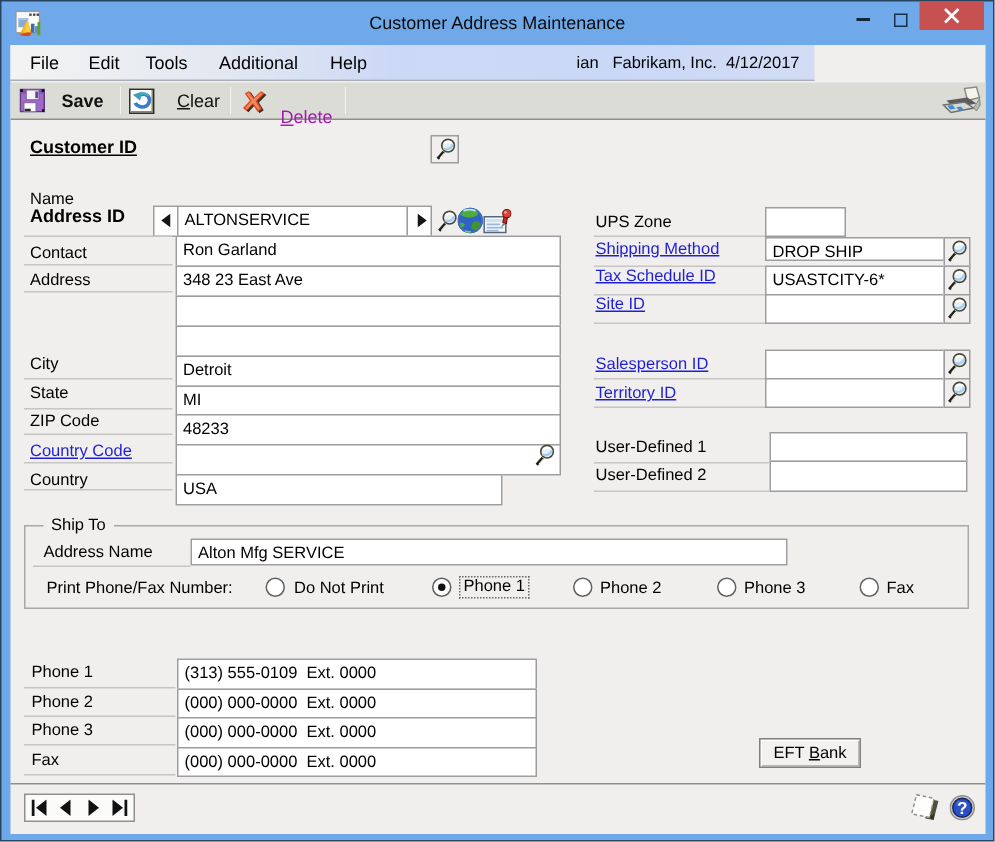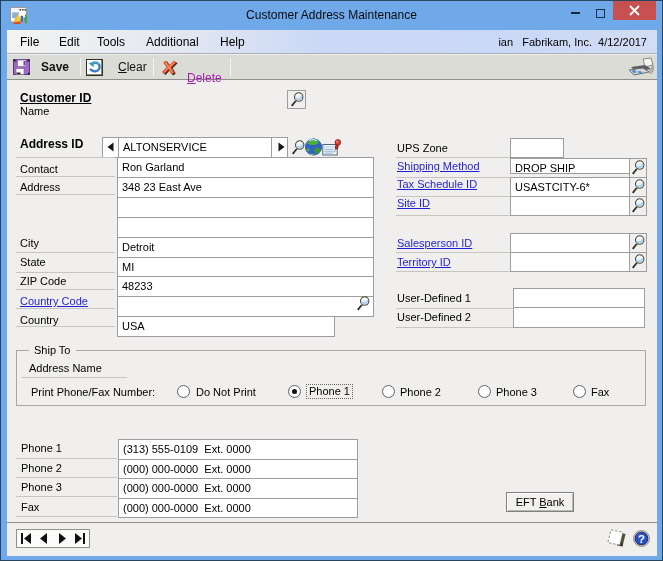--- a/index.html
+++ b/index.html
@@ -2,21 +2,21 @@
 <html><head><meta charset="utf-8"><style>
 *{margin:0;padding:0;box-sizing:border-box}
 html,body{width:663px;height:561px;overflow:hidden}
 body{font-family:"Liberation Sans",sans-serif;font-size:11px;color:#000}
 #win{position:absolute;left:0;top:0;width:663px;height:561px;background:#27455f}
 #frame{position:absolute;left:1px;top:1px;width:661px;height:559px;background:#6fa9ea}
 #title{position:absolute;left:0;top:0;width:663px;height:30px;font-size:12px;color:#0b0b0b}
 #title .t{position:absolute;left:0;right:0;top:8px;text-align:center}
 #content{position:absolute;left:7px;top:30px;width:650px;height:526px;background:#f0efed}
 .abs{position:absolute}
-#menubar{position:absolute;left:0;top:0;width:650px;height:24px;background:linear-gradient(to right,#f3f3f2 0%,#e4e8f1 25%,#ccd9f6 48%,#cad8f7 75%,#d2dcf4 100%);border-bottom:1px solid #a9afb9;font-size:12px}
+#menubar{position:absolute;left:0;top:0;width:536px;height:24px;background:linear-gradient(to right,#f3f3f2 0%,#e4e8f1 25%,#ccd9f6 48%,#cad8f7 75%,#d2dcf4 100%);border-bottom:1px solid #a9afb9;font-size:12px}
 #menubar span{position:absolute;top:5px}
 #toolbar{position:absolute;left:0;top:25px;width:650px;height:25px;background:#dcdcd7;border-bottom:1px solid #8f8f8c;font-size:12px}
 .tsep{position:absolute;top:3px;width:1px;height:18px;background:#9a9a97;border-right:1px solid #f4f4f2}
 .f{position:absolute;background:#fff;border:1px solid #9d9da0;padding:3px 0 0 4px;overflow:hidden;white-space:nowrap}
 .lbl{position:absolute;white-space:nowrap}
 .link{color:#1f1fd4;text-decoration:underline}
 .rule{position:absolute;height:1px;background:#c6c5c2}
 .lookupbtn{position:absolute;background:#f0efed;border:1px solid #9d9da0}
 .mag{position:absolute}
 .radio{position:absolute;width:13px;height:13px;border-radius:50%;background:#fff;border:1px solid #616161}
@@ -99,21 +99,21 @@
 
   <div class="lbl" style="left:13px;top:61px;font-weight:bold;text-decoration:underline;font-size:12px">Customer ID</div>
   <div class="lookupbtn" style="left:280px;top:60px;width:19px;height:19px"></div>
   <svg class="mag" style="left:282px;top:61px" width="16" height="17" viewBox="0 0 16 17">
         <line x1="2.8" y1="14.8" x2="6.8" y2="10.2" stroke="#1f1f18" stroke-width="1.9"></line>
         <line x1="4.4" y1="14.4" x2="7.2" y2="11" stroke="#ecece6" stroke-width="0.7"></line>
         <circle cx="9.7" cy="6.1" r="4.2" fill="#e4f1fb" stroke="#4a4a36" stroke-width="1.1"></circle>
         <path d="M6.6 7.8 a4.2 4.2 0 0 0 6.2-2.6" fill="none" stroke="#a8cdec" stroke-width="1.6"></path>
         <path d="M7.3 4.6 q2.3-2.3 4.7-0.3" stroke="#ffffff" fill="none" stroke-width="1.5"></path>
       </svg>
-  <div class="lbl" style="left:13px;top:75px">Name</div>
+  <div class="lbl" style="left:13px;top:97px">Name</div>
 
   <div class="lbl" style="left:13px;top:107px;font-weight:bold;font-size:12px">Address ID</div>
   <div class="f" style="left:95px;top:107px;width:17px;height:21px;background:#fdfdfd"></div>
   <svg class="abs" style="left:100px;top:112px" width="7" height="10" viewBox="0 0 7 10">
         <path d="M6.5 0.5 L6.5 9.5 L0.5 5 Z" fill="#151515"></path>
       </svg>
   <div class="f" style="left:111px;top:107px;width:154px;height:21px">ALTONSERVICE</div>
   <div class="f" style="left:264px;top:107px;width:17px;height:21px;background:#fdfdfd"></div>
   <svg class="abs" style="left:271px;top:112px" width="7" height="10" viewBox="0 0 7 10">
         <path d="M0.5 0.5 L0.5 9.5 L6.5 5 Z" fill="#151515"></path>
@@ -246,20 +246,21 @@
   <div class="rule" style="left:389px;top:185px;width:114px"></div>
   <div class="rule" style="left:389px;top:222px;width:114px"></div>
   <div class="rule" style="left:389px;top:241px;width:114px"></div>
   <div class="rule" style="left:389px;top:278px;width:117px"></div>
   <div class="rule" style="left:389px;top:297px;width:117px"></div>
 
   <div class="abs" style="left:9px;top:320px;width:630px;height:56px;border:1px solid #a9a8a5"></div>
   <div class="abs" style="left:22px;top:314px;background:#f0efed;padding:0 5px">Ship To</div>
   <div class="lbl" style="left:22px;top:332px">Address Name</div>
   <div class="rule" style="left:15px;top:347px;width:105px"></div>
+  <div class="f" style="left:120px;top:329px;width:398px;height:18px">Alton Mfg SERVICE</div>
   <div class="lbl" style="left:24px;top:356px">Print Phone/Fax Number:</div>
   <div class="radio" style="left:170px;top:355px"></div>
   <div class="lbl" style="left:189px;top:356px">Do Not Print</div>
   <div class="radio" style="left:281px;top:355px">
         <div class="dot"></div>
       </div>
   <div class="lbl" style="left:299px;top:354px;border:1px dotted #666;padding:0 2px 1px 2px">Phone 1</div>
   <div class="radio" style="left:375px;top:355px"></div>
   <div class="lbl" style="left:393px;top:356px">Phone 2</div>
   <div class="radio" style="left:471px;top:355px"></div>

